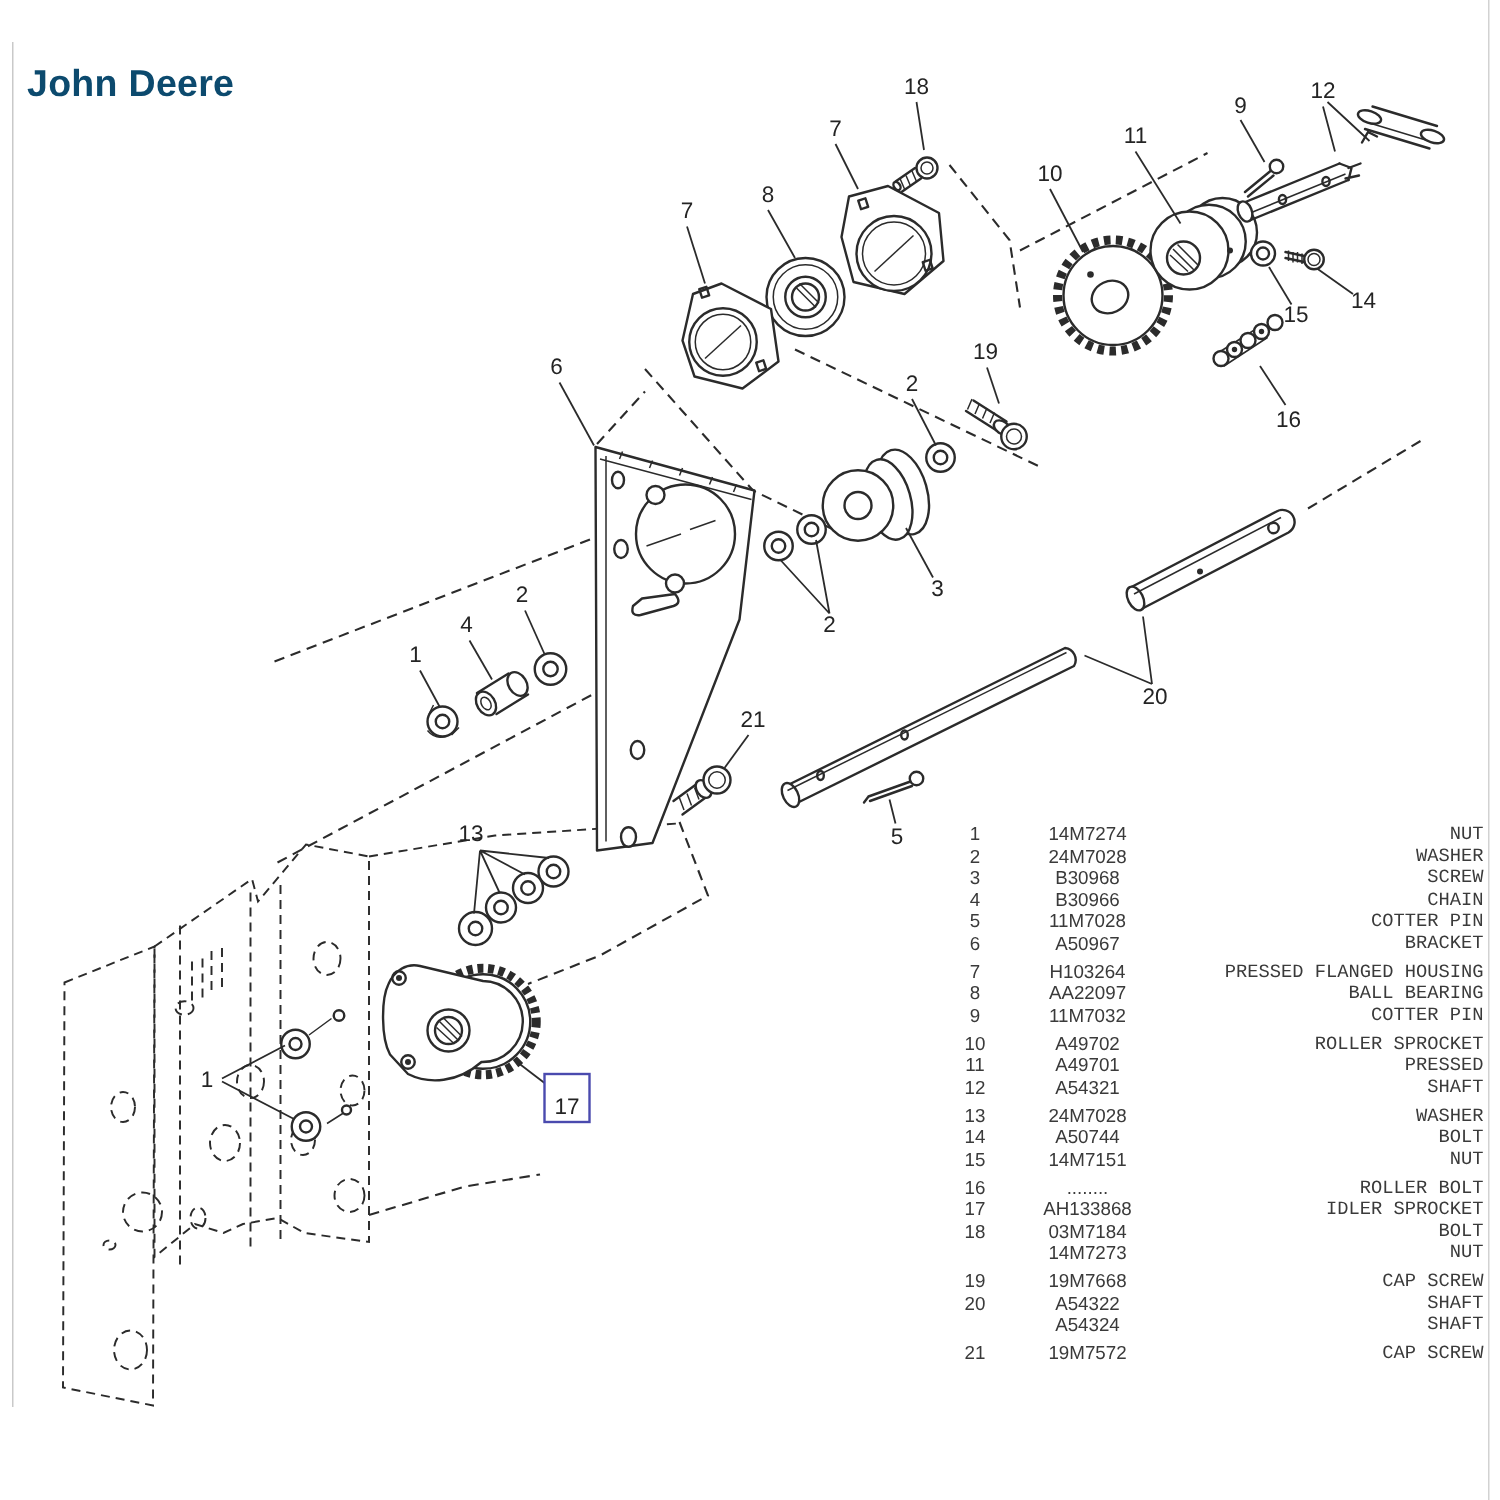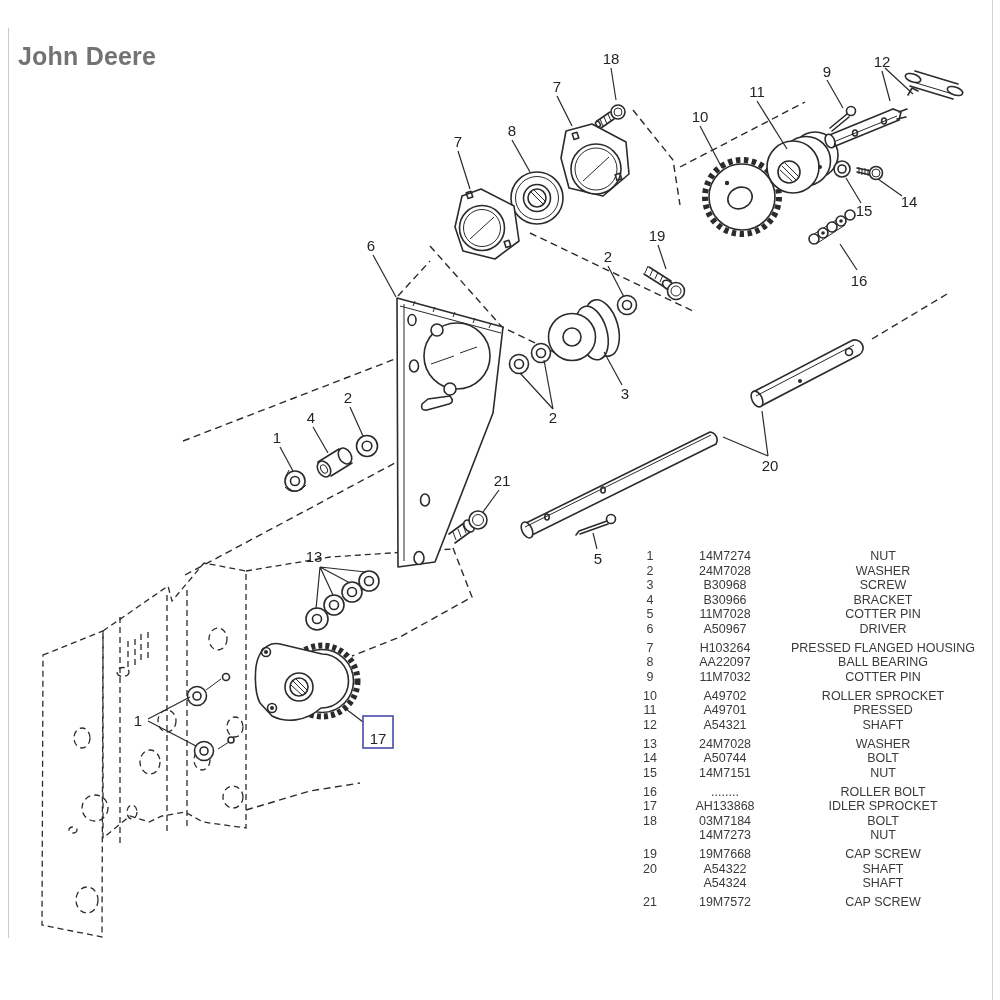--- a/index.html
+++ b/index.html
@@ -1,40 +1,40 @@
 <!DOCTYPE html>
 <html><head>
 <meta charset="utf-8">
 <style>
   html,body{margin:0;padding:0;background:#fff;}
   #stage{position:relative;width:1000px;height:1000px;background:#ffffff;overflow:hidden;
          font-family:"Liberation Sans",sans-serif;color:#2b2b2b;}
   .edge{position:absolute;top:0;width:1px;height:1000px;background:#d2d2d2;}
   #edge-left{left:8px;top:28px;height:910px;background:#c9c9c9;}
   #edge-right{left:992px;}
-  #brand{position:absolute;left:18px;top:42px;font-size:25px;font-weight:bold;color:#737373;
+  #brand{position:absolute;left:18px;top:42px;font-size:25px;font-weight:bold;color:#0c4a6e;
          letter-spacing:.2px;}
   #diagram-svg{position:absolute;left:0;top:0;}
   
   .ln{stroke:#2b2b2b;stroke-width:1.6;fill:none;stroke-linecap:round;stroke-linejoin:round;}
   .lnw{stroke:#2b2b2b;stroke-width:1.6;fill:#ffffff;stroke-linejoin:round;}
   .thin{stroke:#2b2b2b;stroke-width:1;fill:none;}
   .dash{stroke:#2b2b2b;stroke-width:1.4;fill:none;stroke-dasharray:7 4.5;stroke-linecap:butt;}
   .dashf{stroke:#2b2b2b;stroke-width:1.3;fill:none;stroke-dasharray:6 4;}
   .leader{stroke:#2b2b2b;stroke-width:1.2;fill:none;}
   .teeth{fill:none;stroke:#2b2b2b;}
   .callout-text{font-family:"Liberation Sans",sans-serif;font-size:15px;fill:#242424;}
   
   #parts-table{position:absolute;left:627px;top:549px;width:362px;font-size:12.5px;
                color:#3a3a3a;}
   .prow{display:grid;grid-template-columns:46px 104px 1fr;line-height:14.5px;}
   .prow.gap{margin-top:4.5px;}
   .pref{text-align:center;}
   .ppart{text-align:center;}
-  .pdesc{text-align:center;white-space:nowrap;}
+  .pdesc{text-align:right;white-space:nowrap;font-family:Liberation Mono, monospace;}
 </style>
 </head>
 <body>
 
 <div id="stage">
   <div class="edge" id="edge-left"></div>
   <div class="edge" id="edge-right"></div>
 
   <div id="brand">John Deere</div>
 
@@ -347,31 +347,31 @@
         <span class="pdesc">WASHER</span>
       </div>
       <div class="prow">
         <span class="pref">3</span>
         <span class="ppart">B30968</span>
         <span class="pdesc">SCREW</span>
       </div>
       <div class="prow">
         <span class="pref">4</span>
         <span class="ppart">B30966</span>
-        <span class="pdesc">BRACKET</span>
+        <span class="pdesc">CHAIN</span>
       </div>
       <div class="prow">
         <span class="pref">5</span>
         <span class="ppart">11M7028</span>
         <span class="pdesc">COTTER PIN</span>
       </div>
       <div class="prow">
         <span class="pref">6</span>
         <span class="ppart">A50967</span>
-        <span class="pdesc">DRIVER</span>
+        <span class="pdesc">BRACKET</span>
       </div>
       <div class="prow gap">
         <span class="pref">7</span>
         <span class="ppart">H103264</span>
         <span class="pdesc">PRESSED FLANGED HOUSING</span>
       </div>
       <div class="prow">
         <span class="pref">8</span>
         <span class="ppart">AA22097</span>
         <span class="pdesc">BALL BEARING</span>

